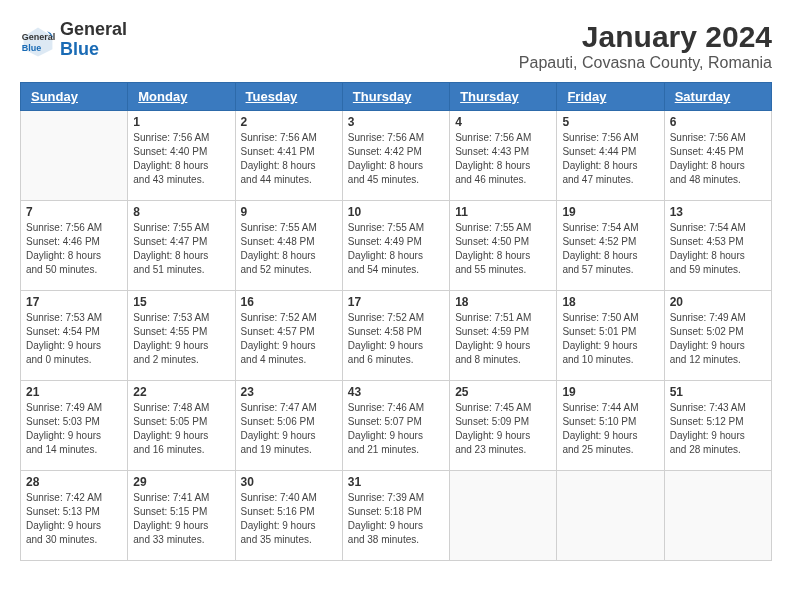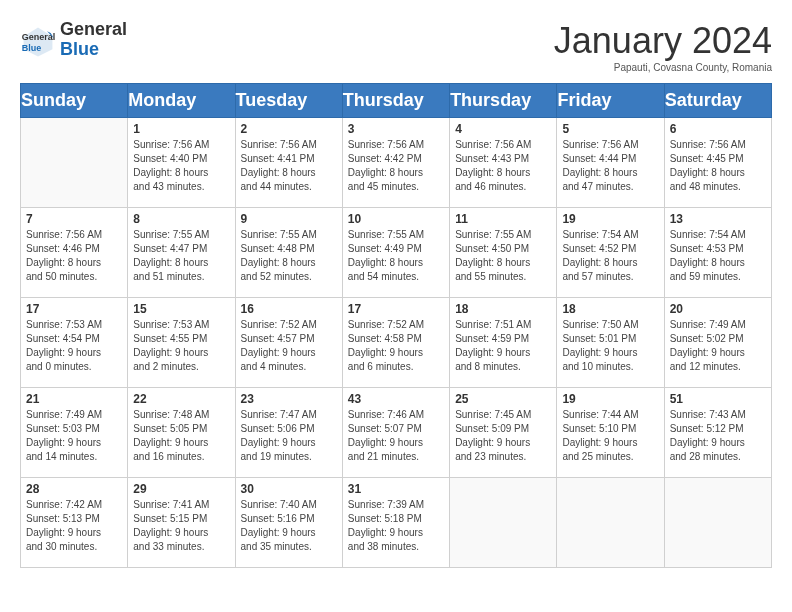--- a/index.html
+++ b/index.html
@@ -31,41 +31,42 @@
     .logo-general { color: #333; }
     .logo-blue { color: #1a6bb5; }
     .logo-icon {
       width: 36px;
       height: 36px;
     }
     .title-block {
       text-align: right;
     }
     .month-title {
-      font-size: 36px;
-      font-weight: normal;
+      font-size: 30px;
+      font-weight: bold;
       color: #333;
     }
     .subtitle {
-      font-size: 10px;
+      font-size: 16px;
       color: #555;
     }
     .calendar {
       width: 100%;
       border-collapse: collapse;
       font-size: 11px;
     }
     .calendar thead tr th {
       background: #3a7abf;
       color: #fff;
-      padding: 6px 0;
+      padding: 6px 10px;
       text-align: left;
-      font-size: 18px;
+      font-size: 13px;
       font-weight: bold;
       border: 1px solid #2d6aaa;
+      text-decoration: underline;
     }
     .calendar tbody tr td {
       border: 1px solid #d0d0d0;
       vertical-align: top;
       padding: 4px 5px;
       width: calc(100% / 7);
       min-height: 80px;
       height: 90px;
     }
     .calendar tbody tr td.empty {

